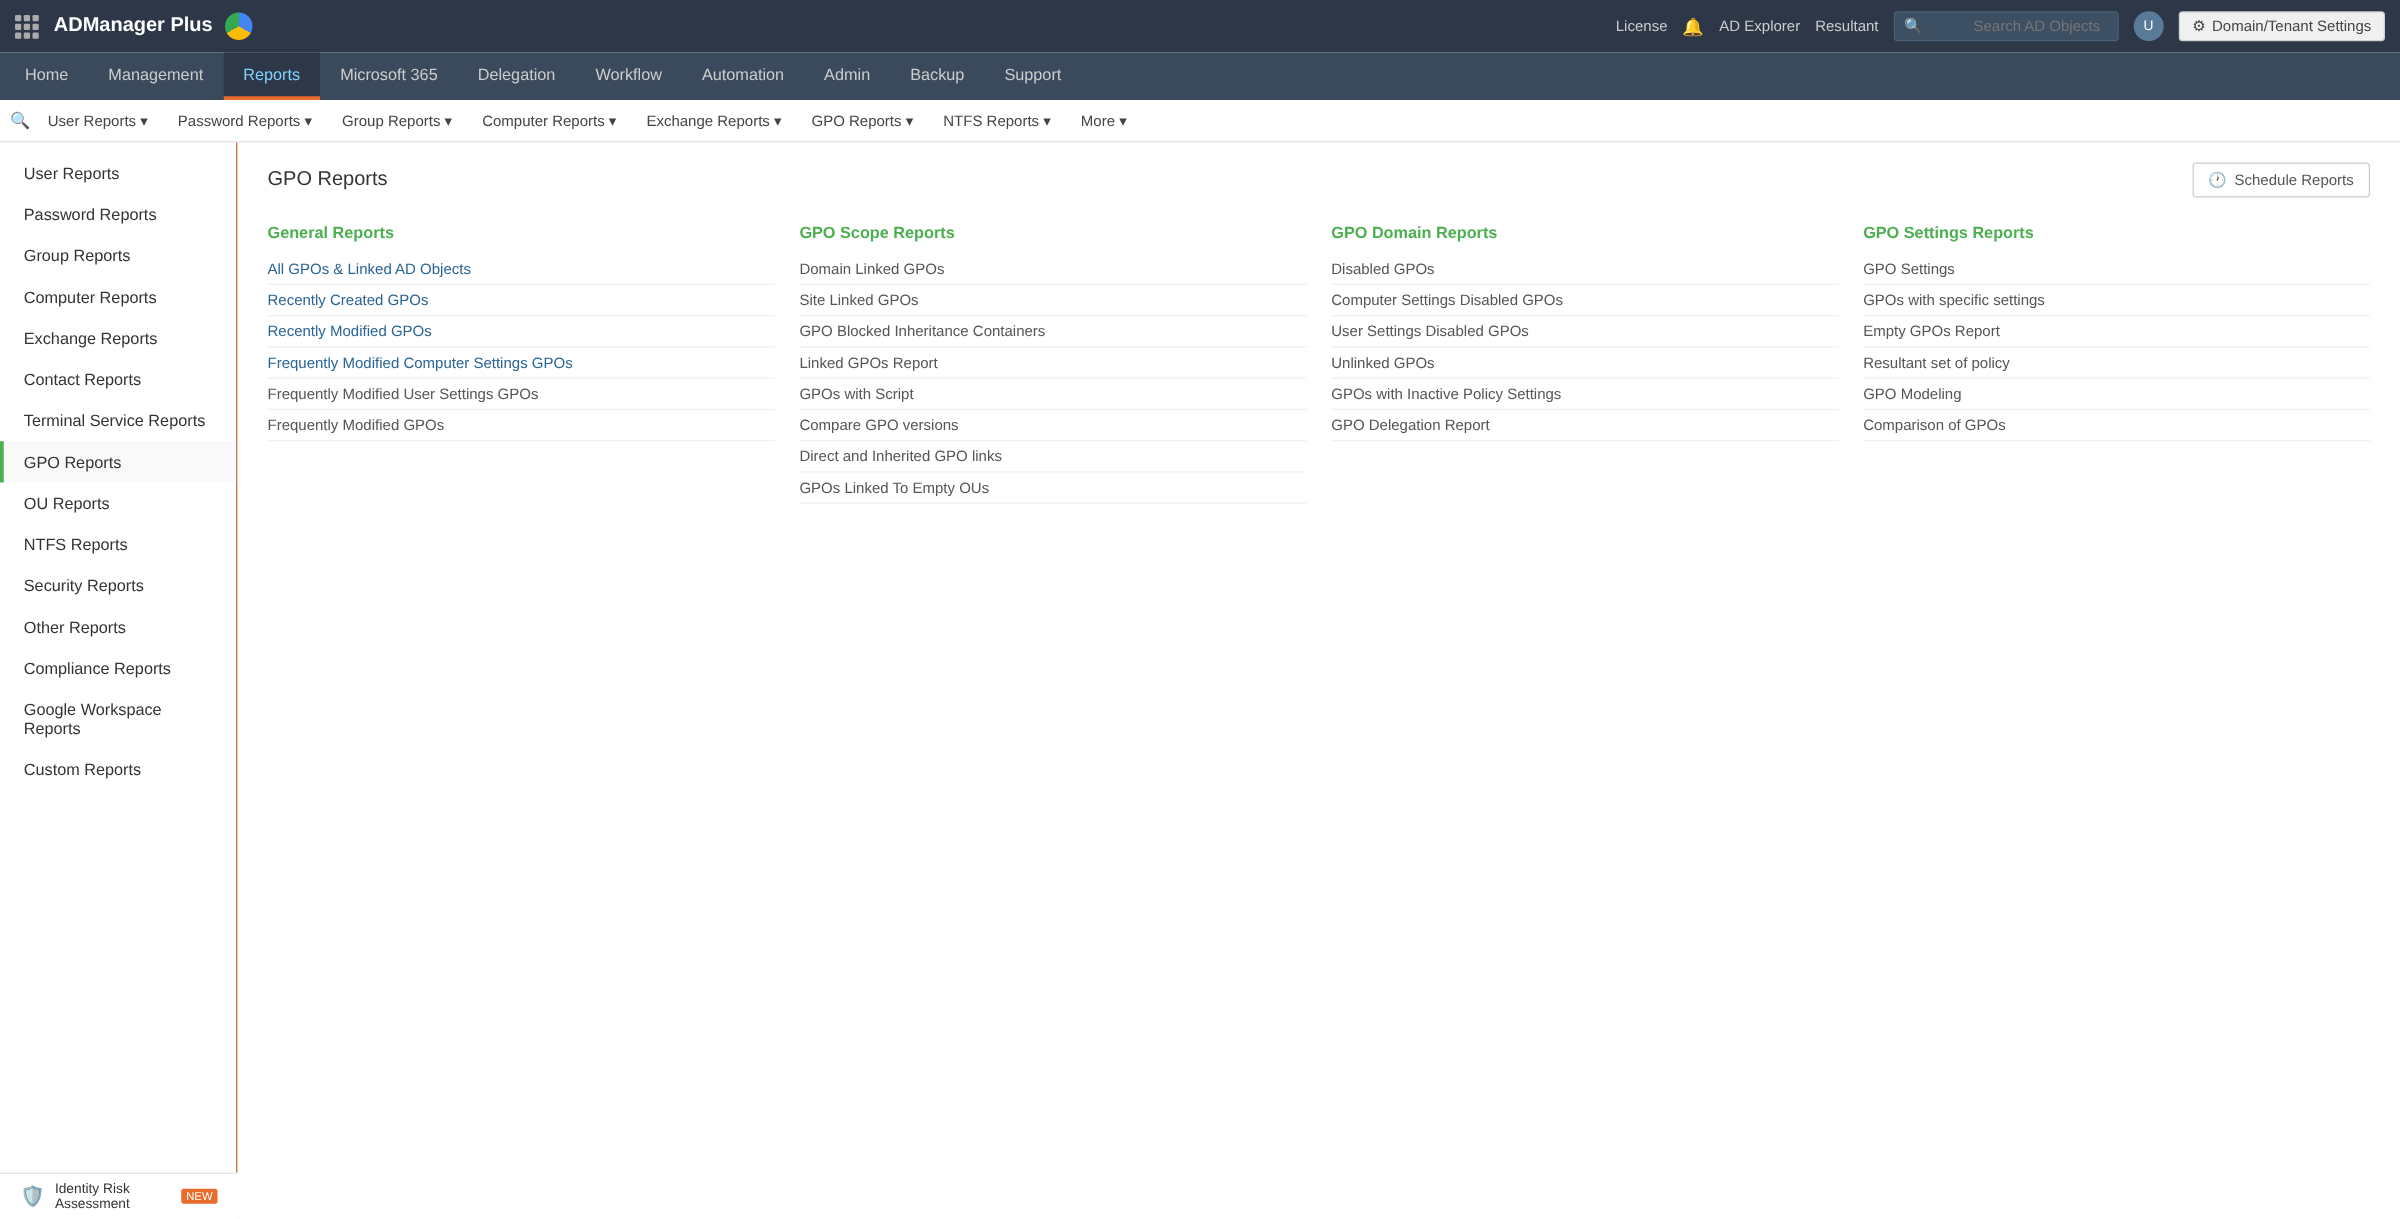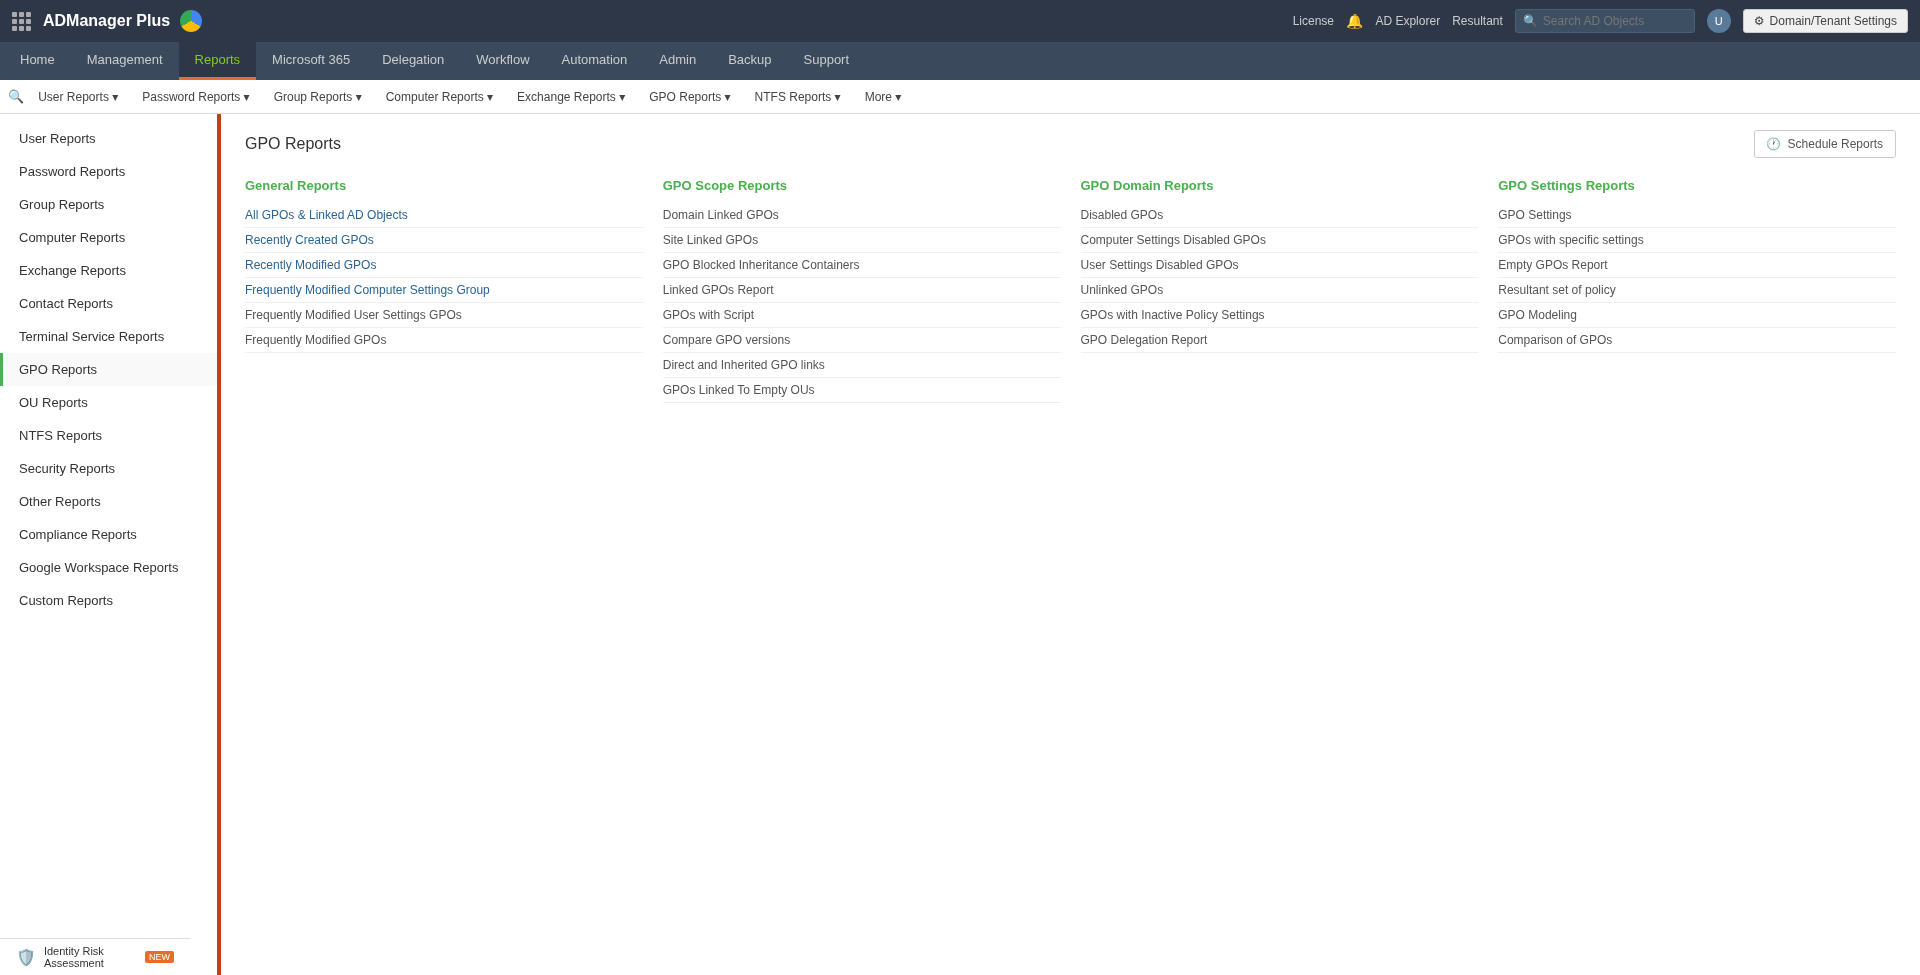--- a/index.html
+++ b/index.html
@@ -29,21 +29,21 @@
       background: #3d4f63;
       border: 1px solid #4a6077;
       border-radius: 3px;
       padding: 4px 8px;
       color: #aaa;
       font-size: 12px;
       width: 180px;
       display: flex; align-items: center; gap: 4px;
     }
     .search-box input {
-      background: transparent; border: none; outline: none; color: #ccc; font-size: 12px; width: 100%;
+      background: transparent; border: none; outline: none; color: #ccc; font-size: 12px; width: 100%; margin-left: 36px;
     }
     .bell-icon { color: #ccc; font-size: 14px; cursor: pointer; }
     .user-avatar {
       width: 24px; height: 24px; border-radius: 50%; background: #5a7a9a;
       display: flex; align-items: center; justify-content: center; color: #fff; font-size: 11px; cursor: pointer;
     }
 
     
     .nav-tabs {
       background: #3a4a5c;
@@ -55,21 +55,21 @@
     .nav-tab {
       padding: 0 16px;
       height: 38px;
       display: flex; align-items: center;
       color: #ccc;
       font-size: 13px;
       cursor: pointer;
       border-bottom: 3px solid transparent;
       text-decoration: none;
     }
-    .nav-tab.active { color: #84cc16; background: #2d3748; border-bottom: 3px solid #e86c2c; }
+    .nav-tab.active { color: #7dd3fc; background: #2d3748; border-bottom: 3px solid #e86c2c; }
 
     
     .sub-nav {
       background: #fff;
       border-bottom: 1px solid #ddd;
       display: flex;
       align-items: center;
       padding: 0 8px;
       height: 34px;
       gap: 4px;
@@ -83,23 +83,23 @@
       cursor: pointer;
       gap: 3px;
     }
     .search-icon-small { color: #888; font-size: 13px; cursor: pointer; }
 
     
     .main-layout { display: flex; height: calc(100vh - 114px); }
 
     
     .sidebar {
-      width: 221px;
-      background: #fff;
-      border-right: 4px solid #c2410c;
+      width: 190px;
+      background: #fff;
+      border-right: 1px solid #c2410c;
       padding: 8px 0;
       overflow-y: auto;
     }
     .sidebar-item {
       padding: 9px 16px;
       font-size: 13px;
       color: #333;
       cursor: pointer;
       border-left: 3px solid transparent;
     }
@@ -275,21 +275,21 @@
         <span>🕐</span>
         <span>Schedule Reports</span>
       </button>
     </div>
     <div class="reports-grid" id="reports-grid">
         <div class="report-section">
           <div class="report-section-title">General Reports</div>
           <a href="#" class="report-link bold-link">All GPOs &amp; Linked AD Objects</a>
           <a href="#" class="report-link bold-link">Recently Created GPOs</a>
           <a href="#" class="report-link bold-link">Recently Modified GPOs</a>
-          <a href="#" class="report-link bold-link">Frequently Modified Computer Settings Group</a>
+          <a href="#" class="report-link bold-link">Frequently Modified Computer Settings GPOs</a>
           <a href="#" class="report-link">Frequently Modified User Settings GPOs</a>
           <a href="#" class="report-link">Frequently Modified GPOs</a>
         </div>
         <div class="report-section">
           <div class="report-section-title">GPO Scope Reports</div>
           <a href="#" class="report-link">Domain Linked GPOs</a>
           <a href="#" class="report-link">Site Linked GPOs</a>
           <a href="#" class="report-link">GPO Blocked Inheritance Containers</a>
           <a href="#" class="report-link">Linked GPOs Report</a>
           <a href="#" class="report-link">GPOs with Script</a>

